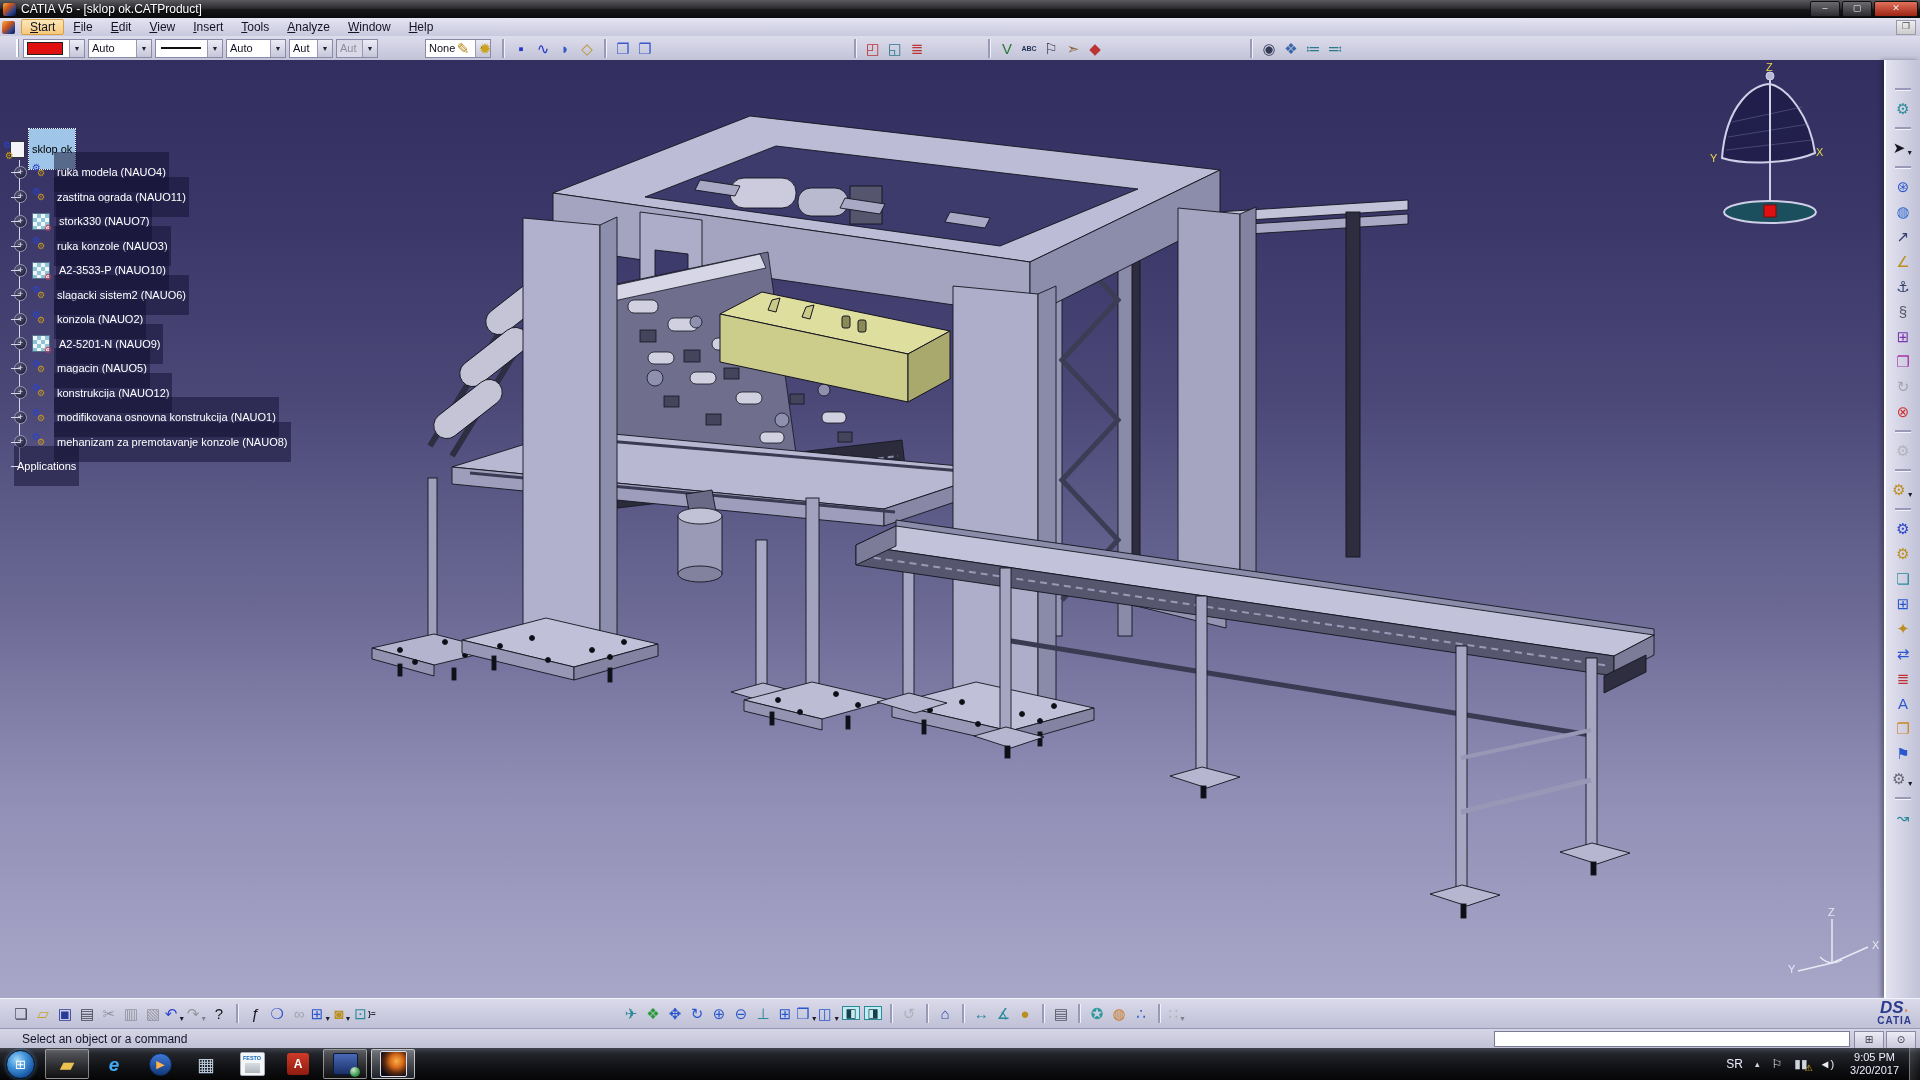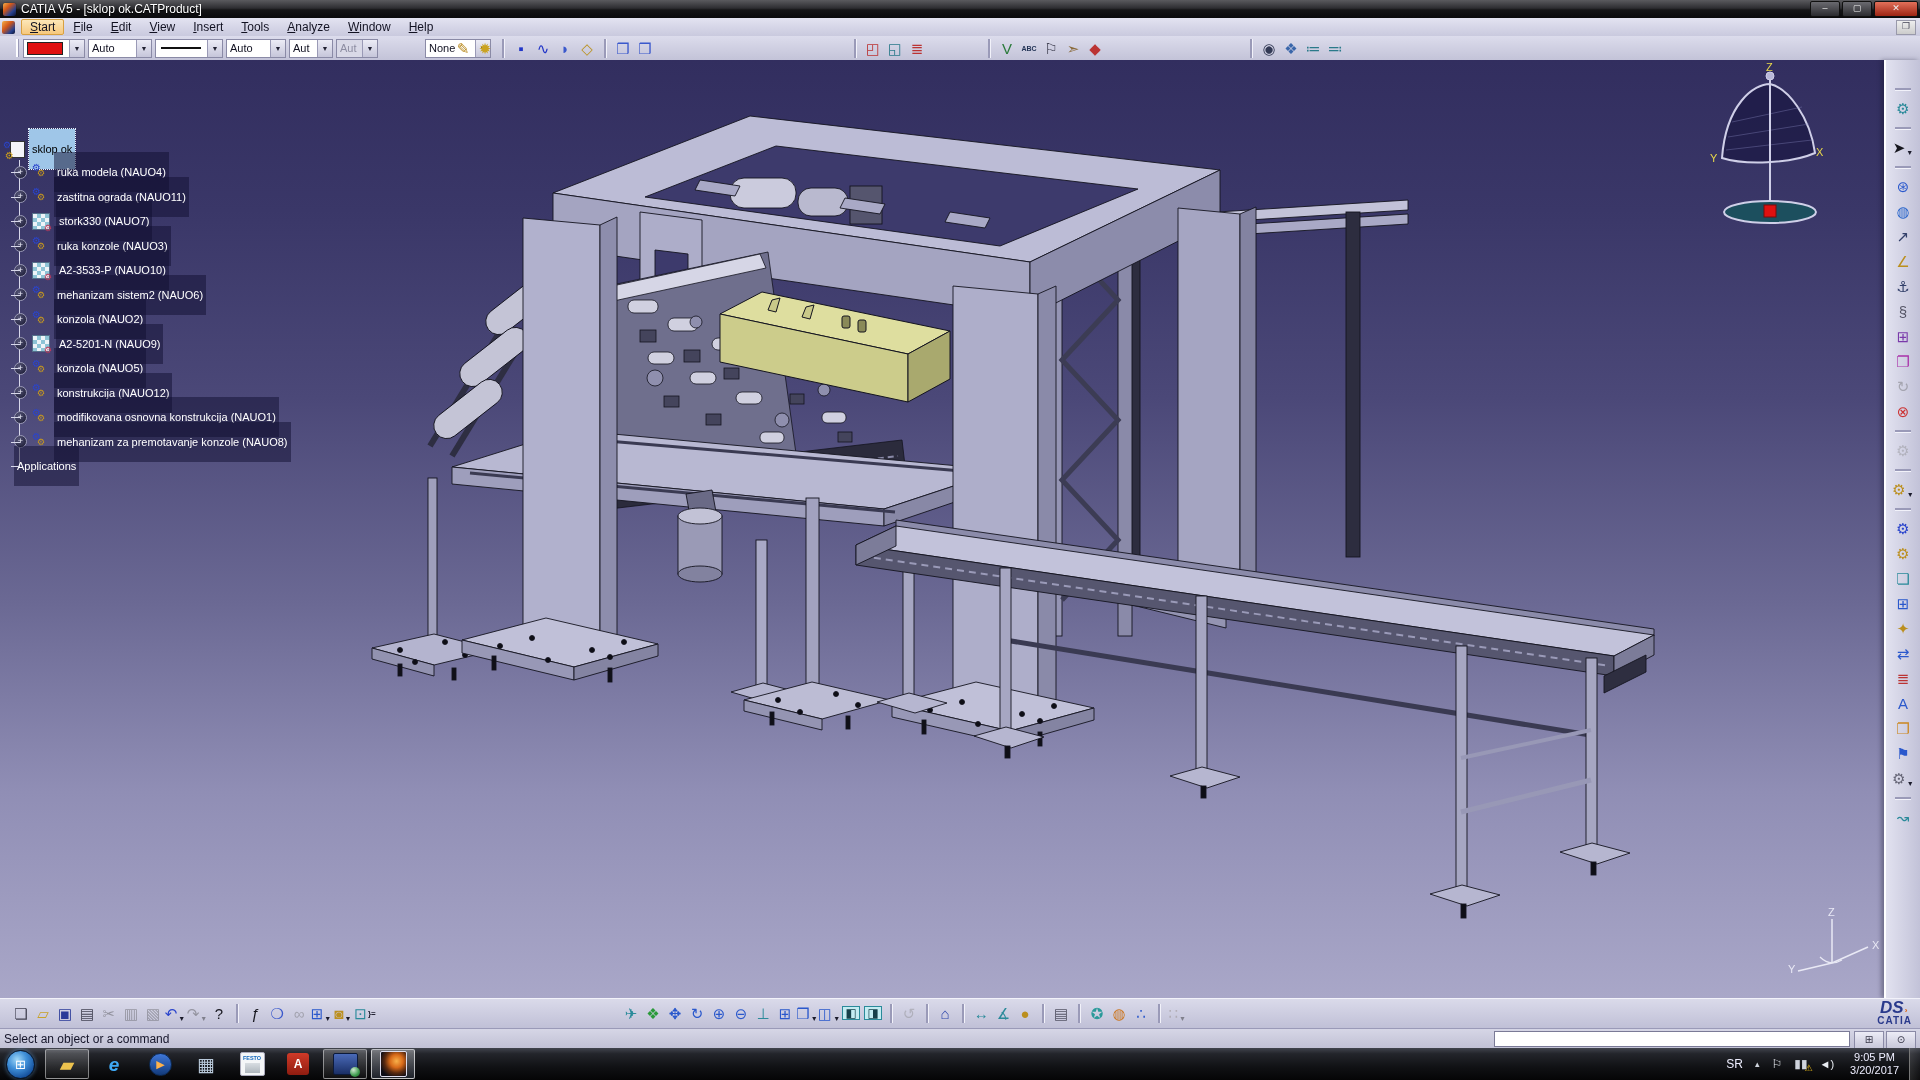--- a/index.html
+++ b/index.html
@@ -95,21 +95,21 @@
     background:linear-gradient(180deg,#dadaea,#bfbfd6);border-top:1px solid #f2f2fa;}
   #toolbar-bottom .tb-group{top:4px;}
   #ds-logo{position:absolute;right:8px;top:0px;text-align:center;line-height:1;}
   #ds-logo .ds{font-size:17px;font-weight:bold;font-style:italic;color:#2a3a8c;}
   #ds-logo .ds b{color:#e07020;}
   #ds-logo .nm{font-size:10px;font-weight:bold;color:#2a3a8c;letter-spacing:1px;}
   
   #statusbar{position:absolute;left:0;top:1028px;width:100%;height:20px;
     background:linear-gradient(180deg,#d6d6e6,#c0c0d4);border-top:1px solid #9a9ab8;
     display:flex;align-items:center;font-size:12px;color:#15152a;}
-  #status-msg{margin-left:4px;flex:1;}
+  #status-msg{margin-left:22px;flex:1;}
   #power-input{position:absolute;right:70px;top:2px;width:348px;height:14px;border:1px solid #7a7a96;
     background:#fff;font-size:11px;padding:0 3px;}
   .sbtn{position:absolute;top:2px;width:28px;height:16px;background:linear-gradient(180deg,#ececf6,#c8c8da);
     border:1px solid #8a8aa6;font-size:10px;text-align:center;line-height:15px;color:#334;}
   
   #taskbar{position:absolute;left:0;top:1048px;width:100%;height:32px;
     background:linear-gradient(180deg,#41444d 0%,#23252b 18%,#101114 60%,#050506 100%);
     display:flex;align-items:center;}
   #orb{width:27px;height:27px;border-radius:50%;margin:0 8px 0 6px;
     background:radial-gradient(circle at 38% 32%,#9fd8f8 0%,#3f8fd8 38%,#15509c 75%,#0a2a60 100%);
@@ -490,39 +490,39 @@
           <div class="tree-row">
             <span class="stub"></span>
             <span class="exp">+</span>
             <span class="ti ti-mech"></span>
             <span class="tlabel">A2-3533-P (NAUO10)</span>
           </div>
           <div class="tree-row">
             <span class="stub"></span>
             <span class="exp">+</span>
             <span class="ti ti-product"></span>
-            <span class="tlabel">mehanizam sistem2 (NAUO6)</span>
+            <span class="tlabel">slagacki sistem2 (NAUO6)</span>
           </div>
           <div class="tree-row">
             <span class="stub"></span>
             <span class="exp">+</span>
             <span class="ti ti-product"></span>
             <span class="tlabel">konzola (NAUO2)</span>
           </div>
           <div class="tree-row">
             <span class="stub"></span>
             <span class="exp">+</span>
             <span class="ti ti-mech"></span>
             <span class="tlabel">A2-5201-N (NAUO9)</span>
           </div>
           <div class="tree-row">
             <span class="stub"></span>
             <span class="exp">+</span>
             <span class="ti ti-product"></span>
-            <span class="tlabel">konzola (NAUO5)</span>
+            <span class="tlabel">magacin (NAUO5)</span>
           </div>
           <div class="tree-row">
             <span class="stub"></span>
             <span class="exp">+</span>
             <span class="ti ti-product"></span>
             <span class="tlabel">konstrukcija (NAUO12)</span>
           </div>
           <div class="tree-row">
             <span class="stub"></span>
             <span class="exp">+</span>

